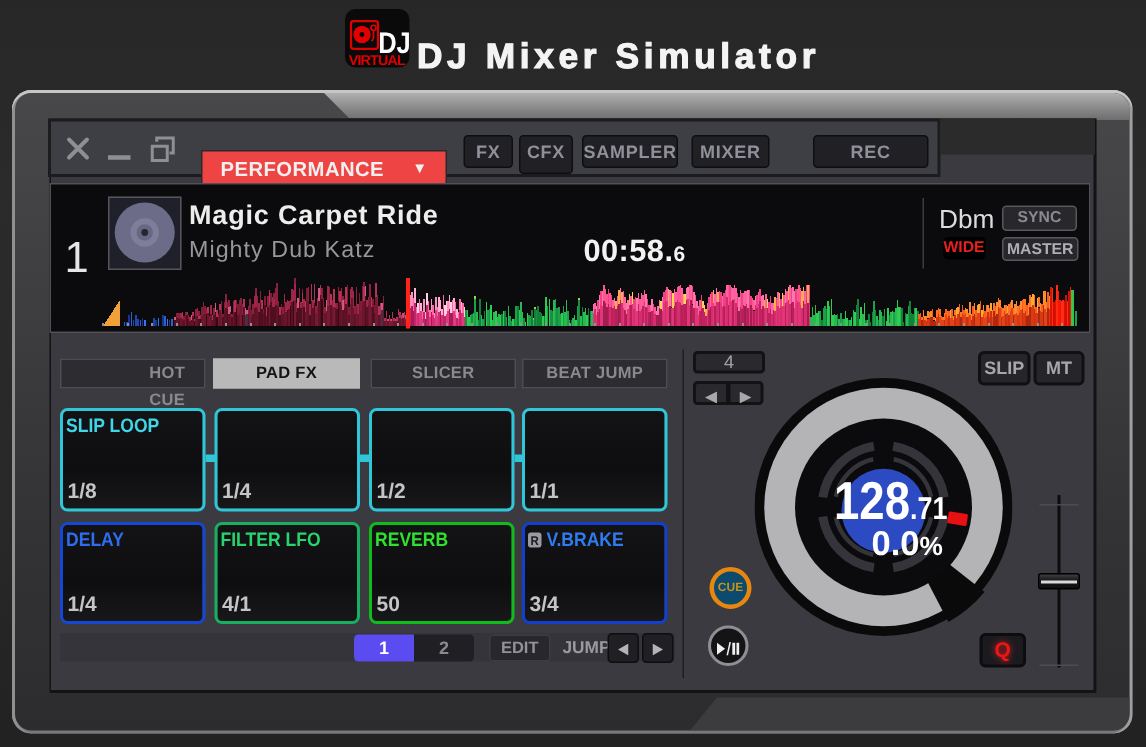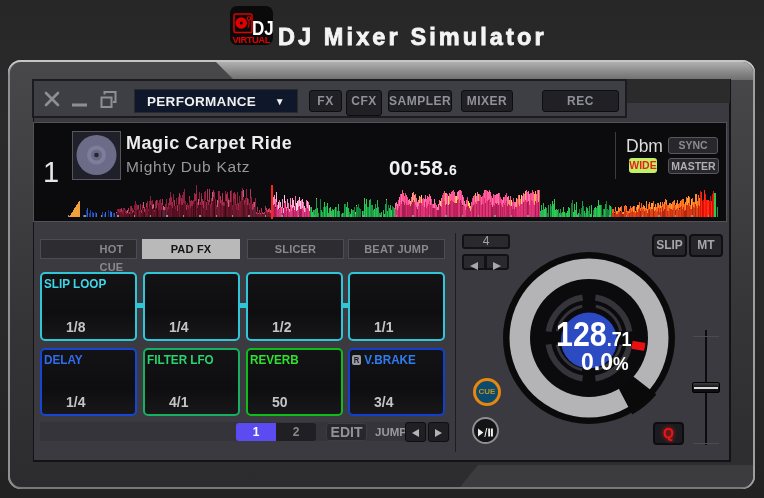--- a/index.html
+++ b/index.html
@@ -18,21 +18,21 @@
     background:linear-gradient(180deg,#48484a 0%,#3f3f41 30%,#353537 60%,#2c2c2e 100%); position:absolute; }
   #winbody svg { position:absolute; left:0; top:0; }
   #content { left:33px; top:79px; width:698px; height:383px; background:#3a3a40;
     border:2px solid #131315; border-left:1px solid #131315; border-top:1px solid #131315; }
   #tr-dark { left:627px; top:79px; width:103px; height:24px; background:#2b2b2b; }
 
   
   #titlebar { left:32px; top:79px; width:595px; height:39px; background:#3e3e45; border:2px solid #1c1c1e; }
   .tbtn { background:#212125; border:1px solid #0e0e10; border-radius:3px; color:#90909a;
     font-weight:bold; font-size:12px; letter-spacing:0.5px; text-align:center; }
-  #perf { left:134px; top:89px; width:164px; height:24px; background:#0f172a; border:1px solid #2a2a2a;
+  #perf { left:134px; top:100px; width:164px; height:24px; background:#ef4444; border:1px solid #2a2a2a;
     color:#f0f0f0; font-weight:bold; font-size:13.5px; line-height:23px; padding-left:12px; letter-spacing:0.3px; }
   #perf .arr { position:absolute; right:12px; top:0px; font-size:10px; }
   #b-fx      { left:309px; top:90px; width:33px; height:22px; line-height:20px; }
   #b-cfx     { left:346px; top:90px; width:36px; height:26px; line-height:20px; }
   #b-sampler { left:388px; top:90px; width:64px; height:22px; line-height:20px; }
   #b-mixer   { left:461px; top:90px; width:52px; height:22px; line-height:20px; }
   #b-rec     { left:542px; top:90px; width:77px; height:22px; line-height:20px; }
 
   
   #trackbox { left:33px; top:122px; width:694px; height:100px; background:#0b0b0d; border:1px solid #515156; }
@@ -40,50 +40,50 @@
   #art { left:72px; top:131px; width:49px; height:49px; background:#20202b; border:1px solid #55555c; }
   #art svg { position:absolute; left:0; top:0; }
   #ttitle { left:126px; top:133px; font-size:18px; font-weight:bold; color:#ededed; letter-spacing:0.55px; }
   #tartist { left:126px; top:158px; font-size:15.5px; color:#97979b; letter-spacing:0.7px; }
   #ttime { left:389px; top:156px; font-size:20.5px; font-weight:bold; color:#f2f2f2; letter-spacing:0.3px; }
   #ttime .small { font-size:14px; }
   #tsep { left:615px; top:132px; width:1px; height:47px; background:#3c3c40; }
   #dbm { left:626px; top:136px; font-size:17.5px; color:#dcdcdc; }
   #sync   { left:668px; top:137px; width:50px; height:17px; background:#28282c; border:1px solid #57575c;
     border-radius:3px; color:#8a8a90; font-weight:bold; font-size:10.5px; line-height:15px; text-align:center; }
-  #wide   { left:629px; top:158px; width:28px; height:15px; background:#bef264; border-radius:3px;
-    color:#e82020; font-weight:bold; font-size:10.5px; line-height:15px; text-align:center; }
+  #wide   { left:629px; top:158px; width:28px; height:15px; background:#000000; border-radius:3px;
+    color:#e82020; font-weight:bold; font-size:10.5px; line-height:15px; text-align:left; }
   #master { left:668px; top:158px; width:51px; height:16px; background:#28282c; border:1px solid #57575c;
     border-radius:3px; color:#aeaeb4; font-weight:bold; font-size:10.5px; line-height:14px; text-align:center; }
   #wave { left:66px; top:185px; }
 
   
   .tab { top:239px; height:20px; background:#2c2c31; border:1px solid #4c4c52; color:#8a8a8e;
     font-weight:bold; font-size:11px; text-align:center; line-height:18px; letter-spacing:0.2px; }
   #tab1 { left:40px;  width:97px;padding-left:46px; }
   #tab2 { left:142px; width:98px; background:#b9b9b9; border:1px solid #b9b9b9; color:#141416; }
   #tab3 { left:247px; width:97px; }
   #tab4 { left:348px; width:97px; }
   .pad { width:97px; height:69px; border-radius:5px;
     background:linear-gradient(180deg,#131315 0%,#0e0e10 60%,#18181b 100%); }
   .pr1 { top:272px; border:2px solid #2fc6d8; }
   .pr2 { top:348px; height:68px; }
   .pc1 { left:40px; } .pc2 { left:143px; } .pc3 { left:246px; } .pc4 { left:348px; }
   .pad .fx { position:absolute; left:2px; top:2px; font-size:13px; font-weight:bold; white-space:nowrap; transform:scaleX(0.9); transform-origin:0 0; }
-  .pad .vv { position:absolute; left:3px; bottom:4px; font-size:14px; font-weight:bold; color:#c4c4c4;margin-left:21px; }
+  .pad .vv { position:absolute; left:3px; bottom:4px; font-size:14px; font-weight:bold; color:#c4c4c4; }
   .conn { top:303px; width:7px; height:5px; background:#2fc6d8; }
 
   
   #bstrip { left:40px; top:422px; width:410px; height:19px; background:#34343a; }
   #pg1 { left:236px; top:423px; width:40px; height:18px; background:#5a4cf0; border-radius:3px 0 0 3px;
     color:#fff; font-weight:bold; font-size:12px; text-align:center; line-height:18px; }
   #pg2 { left:276px; top:423px; width:40px; height:18px; background:#1f1f24; border-radius:0 3px 3px 0;
     color:#8a8a8e; font-weight:bold; font-size:12px; text-align:center; line-height:18px; }
   #edit { left:326px; top:423px; width:41px; height:18px; background:#27272c; border:1px solid #3c3c42;
-    border-radius:3px; color:#92929a; font-weight:bold; font-size:14px; text-align:center; line-height:16px; }
+    border-radius:3px; color:#92929a; font-weight:bold; font-size:11px; text-align:center; line-height:16px; }
   #beatlbl { left:375px; top:426px; font-size:11.5px; font-weight:bold; color:#9a9a9e; }
   .arrbtn { top:422px; width:21px; height:20px; background:#1f1f24; border:1px solid #0e0e10;
     border-radius:3px; color:#c0c0c4; text-align:center; }
   #arl { left:405px; } #arr { left:428px; }
   .arrbtn svg { margin-top:6px; }
 
   
   #vsep { left:455px; top:233px; width:1px; height:219px; background:#1e1e22; }
   #fourbox { left:462px; top:234px; width:48px; height:15px; background:#2a2a2e; border:2px solid #121214;
     border-radius:3px; color:#a2a2a6; font-size:12px; text-align:center; line-height:11px; }

